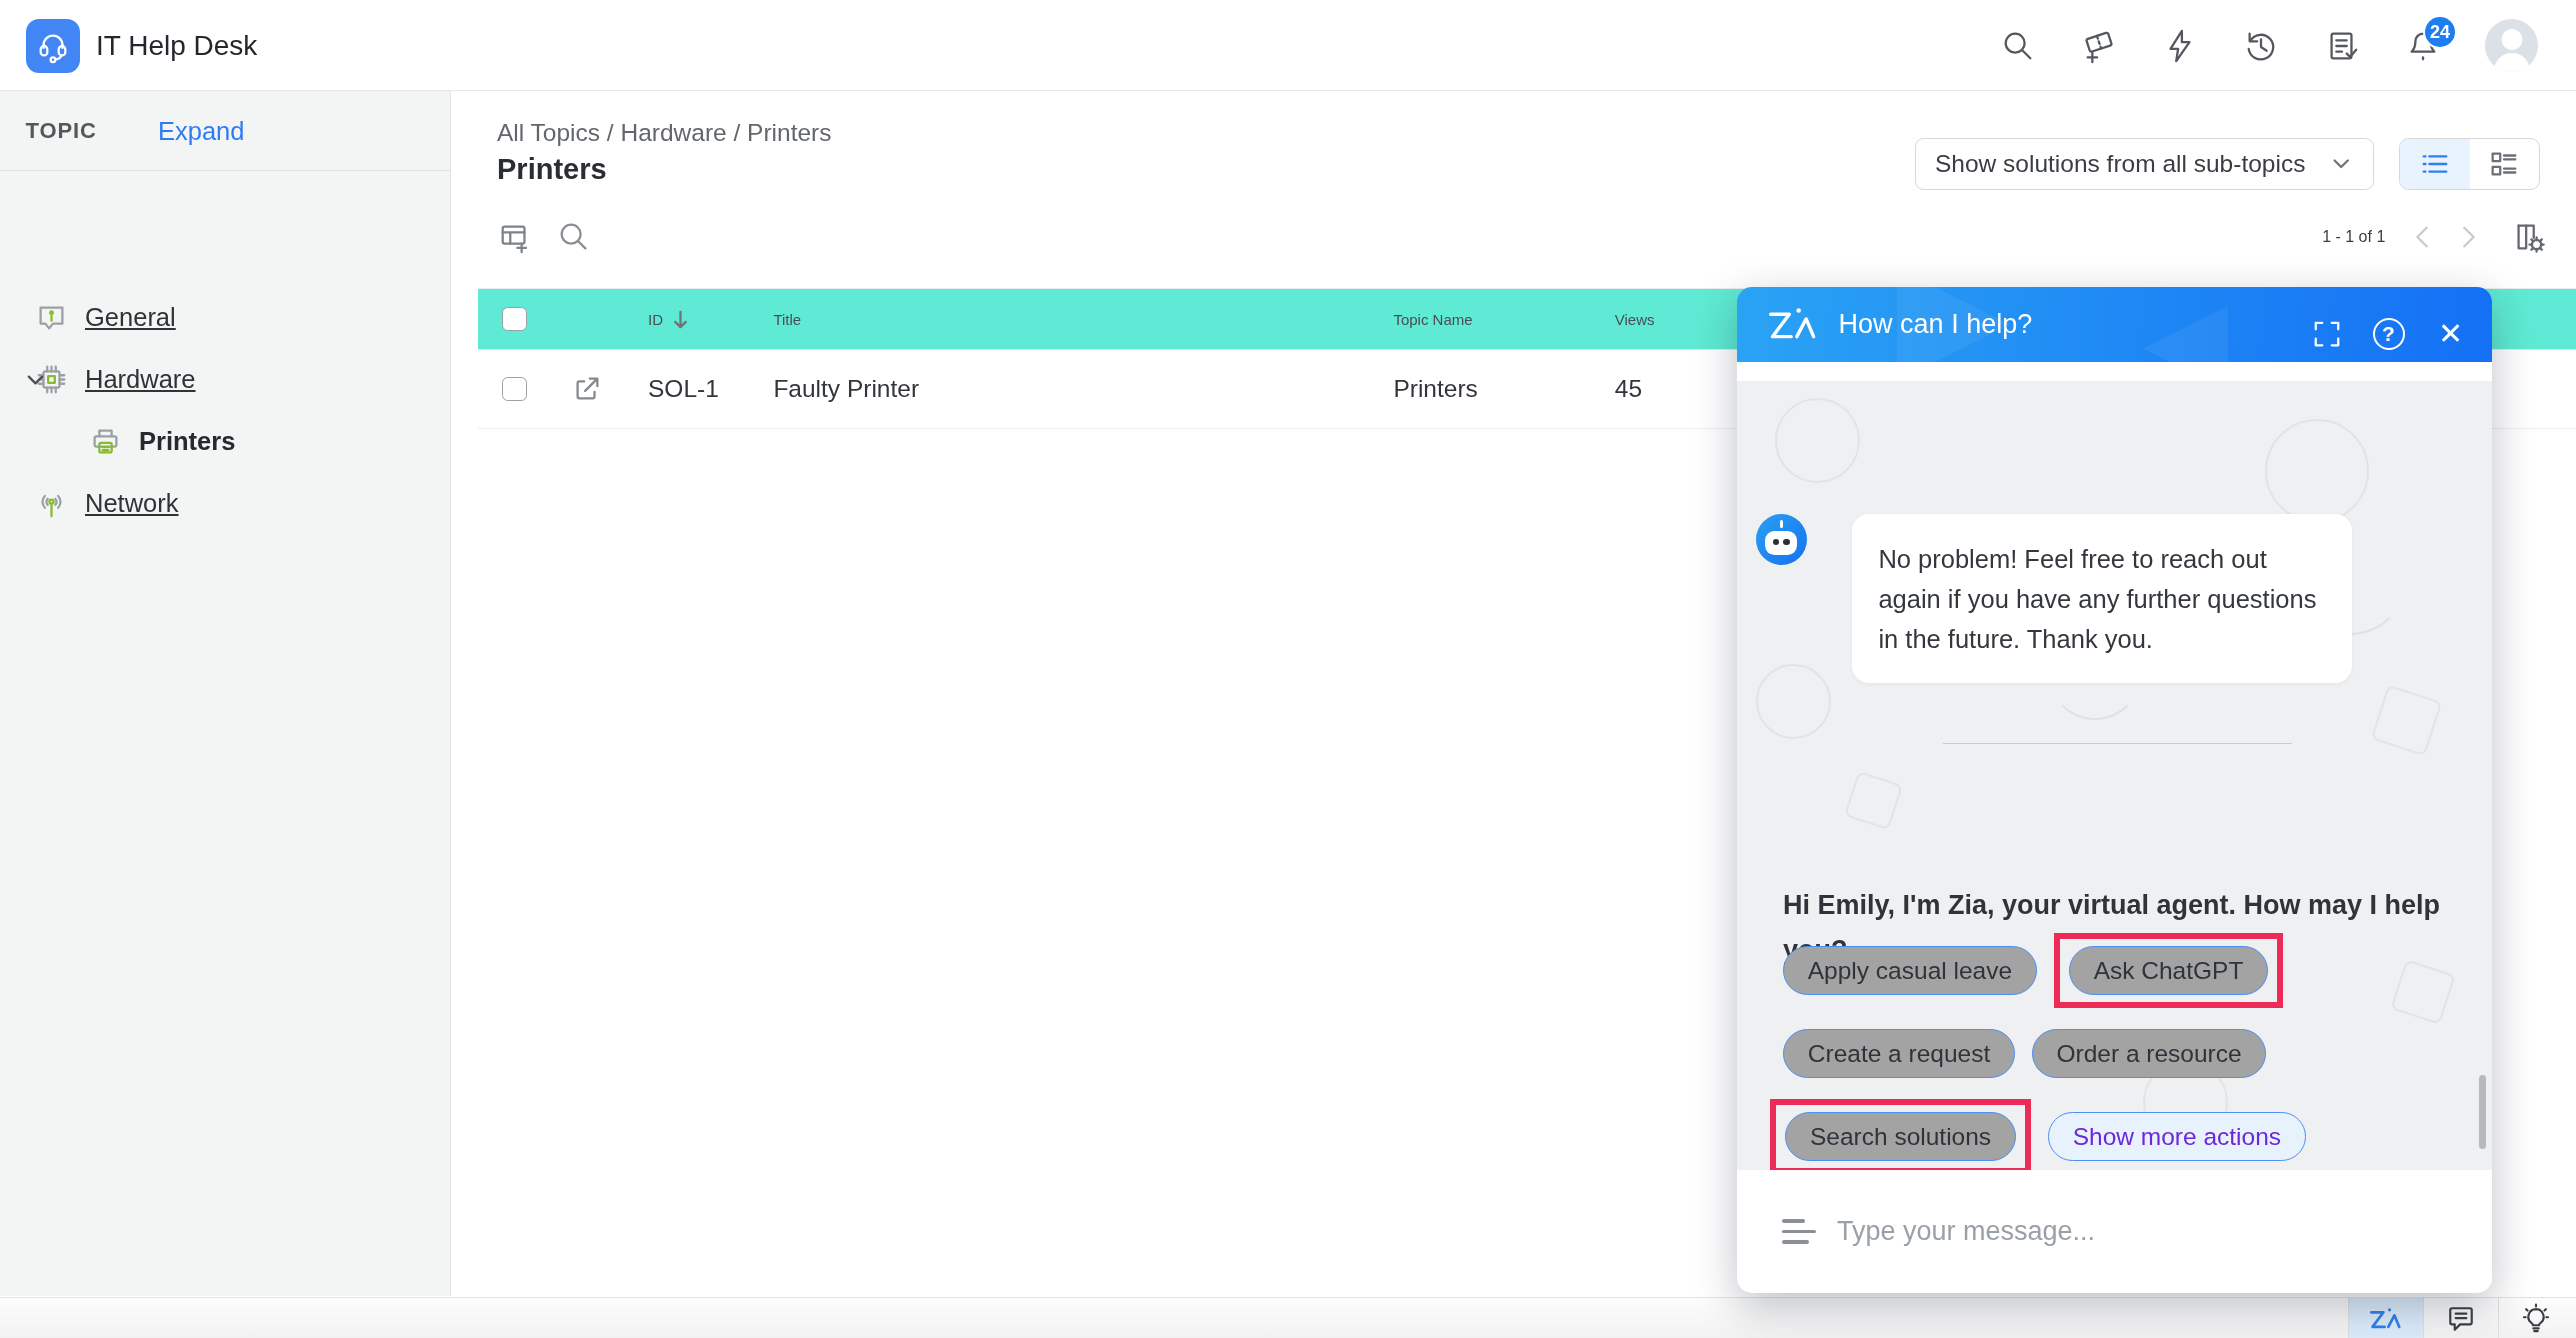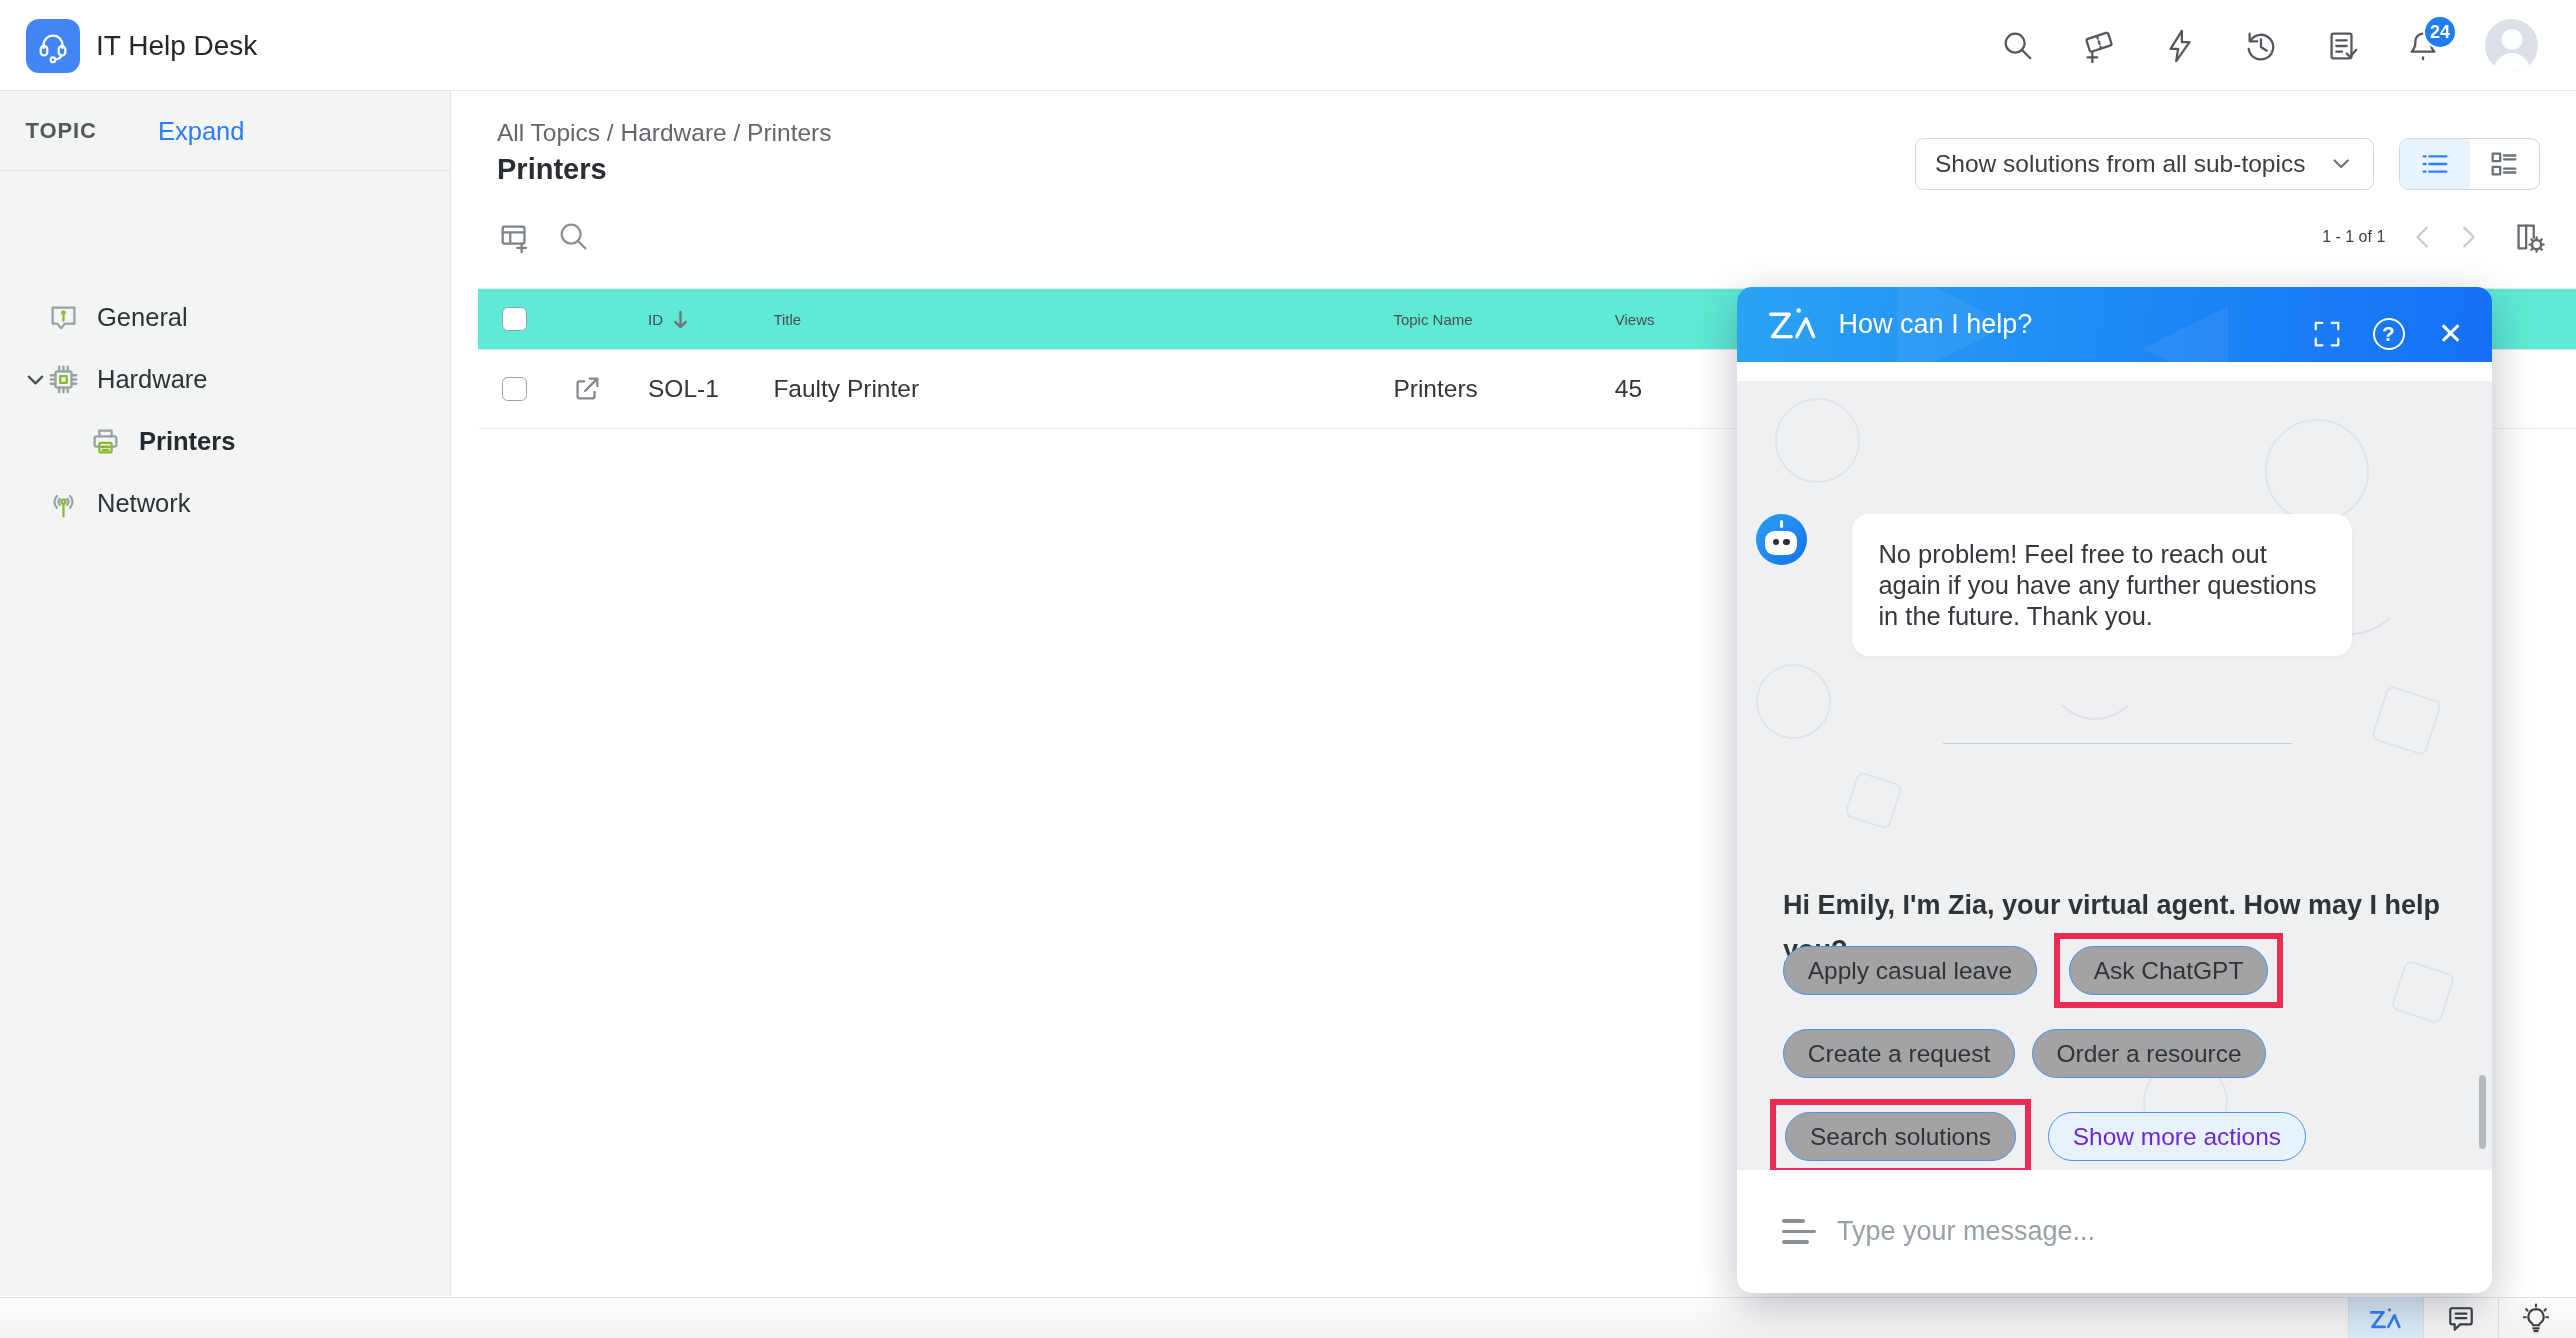--- a/index.html
+++ b/index.html
@@ -24,21 +24,21 @@
   
   .sidebar { position:absolute; left:0; top:91px; width:451px; height:1205px; background:#f3f4f4; border-right:0.9px solid #e4e4e4; z-index:5; }
   .topic-row { height:80px; border-bottom:0.9px solid #e2e2e2; position:relative; }
   .topic-label { position:absolute; left:25.5px; top:0; height:80px; display:flex; align-items:center; font-size:22px; font-weight:bold; letter-spacing:0.9px; color:#54575c; }
   .expand-link { position:absolute; left:158px; top:0; height:80px; display:flex; align-items:center; font-size:25.5px; color:#2e7cf5; cursor:pointer; }
   .tree { position:absolute; left:0; top:195px; width:100%; }
   .tree-item { height:62px; display:flex; align-items:center; font-size:25.5px; color:#2f3338; cursor:pointer; position:relative; }
   .tree-item .lbl { margin-left:16px; }
   .ti-icon { width:35px; height:35px; }
   .chev { position:absolute; left:24.5px; color:#4a4f55; }
-  .ind-1 { padding-left:46px; }
+  .ind-1 { padding-left:34px;text-decoration:underline; }
   .ind-2 { padding-left:88px; }
   .tree-item.selected .lbl { font-weight:bold; color:#26292e; }
 
   
   .main { position:absolute; left:452px; top:91px; right:0; height:1205px; background:#fff; }
   .breadcrumb { position:absolute; left:45px; top:28px; font-size:24.5px; color:#63676c; }
   .page-title { position:absolute; left:45px; top:62px; font-size:29px; font-weight:600; color:#2a2d32; }
   .tools { position:absolute; left:45px; top:128px; display:flex; gap:22.6px; color:#7e838a; }
   .tool-btn { width:36px; height:36px; cursor:pointer; }
 
@@ -86,21 +86,21 @@
   .dd-circle { border-radius:50%; }
   .dd-square { border-radius:7.5px; transform:rotate(18deg); }
   .dd-arc { border-radius:50%; border-color:transparent transparent rgba(158,165,174,.2) transparent; }
 
   .bot-ava { position:absolute; left:19px; top:133px; width:51px; height:51px; border-radius:50%; background:linear-gradient(135deg,#2aa0f2,#1472ee); }
   .bot-ava .face { position:absolute; left:9.4px; top:17px; width:32px; height:23.6px; background:#fff; border-radius:9.4px; }
   .bot-ava .face::before,.bot-ava .face::after { content:""; position:absolute; top:7.5px; width:6.6px; height:6.6px; border-radius:50%; background:#2a2f36; }
   .bot-ava .face::before { left:7.5px; } .bot-ava .face::after { right:7.5px; }
   .bot-ava .ant { position:absolute; left:23.6px; top:5.7px; width:3.8px; height:8.5px; background:#fff; border-radius:1.9px; }
 
-  .bubble { position:absolute; left:115px; top:133px; width:500px; background:#fff; border-radius:17px; padding:24.5px 26.4px; font-size:25.5px; line-height:31px; color:#34383e; box-shadow:0 1.9px 5.7px rgba(0,0,0,.04); }
+  .bubble { position:absolute; left:115px; top:133px; width:500px; background:#fff; border-radius:17px; padding:24.5px 26.4px; font-size:25.5px; line-height:40px; color:#34383e; box-shadow:0 1.9px 5.7px rgba(0,0,0,.04); }
   .divider { position:absolute; left:206px; top:362px; width:349px; height:0.9px; background:#c7ccd2; }
   .greeting { position:absolute; left:46px; top:502px; width:660px; font-size:27px; line-height:45px; font-weight:bold; color:#2f343a; }
 
   .act-row { position:absolute; left:33px; display:flex; align-items:center; gap:17px; height:79px; }
   .r1 { top:550px; } .r2 { top:633px; } .r3 { top:716px; }
   .pill { height:49px; padding:0 23.6px; border:1.9px solid #4a8ff1; border-radius:25.5px; background:#a3a3a3; font-size:24.5px; color:#2f343a; display:flex; align-items:center; cursor:pointer; white-space:nowrap; font-family:inherit; }
   .pill.more { background:#e8f2fd; color:#6d28d9; }
   .hl-red { border:6.6px solid #ee2b57; padding:6.6px 9.4px; display:flex; align-items:center; }
   .r1 .lead, .r2 .lead { margin-left:13.2px; }
 

